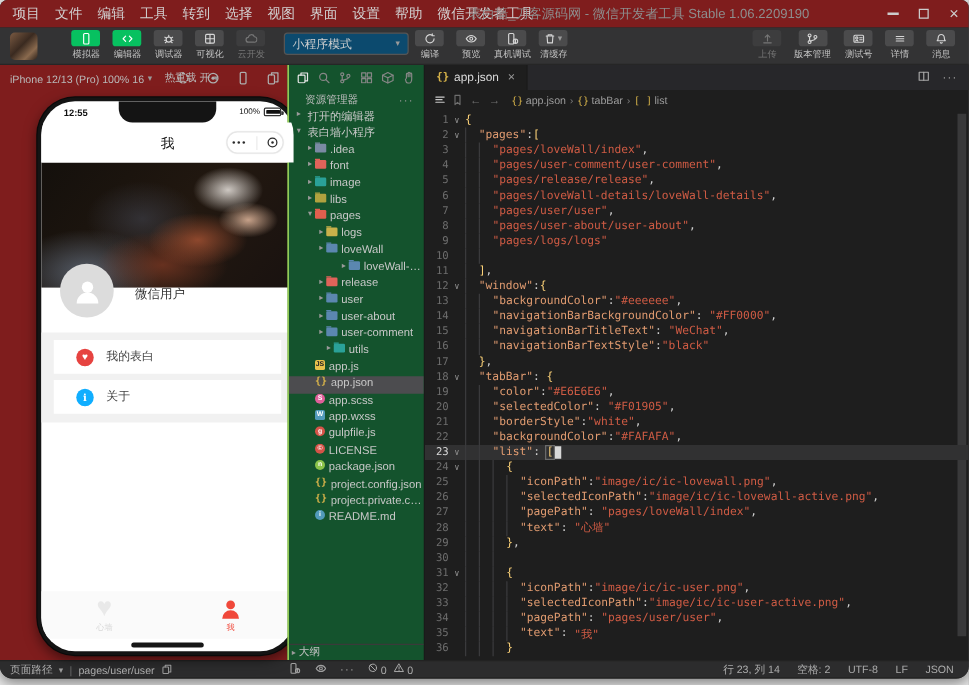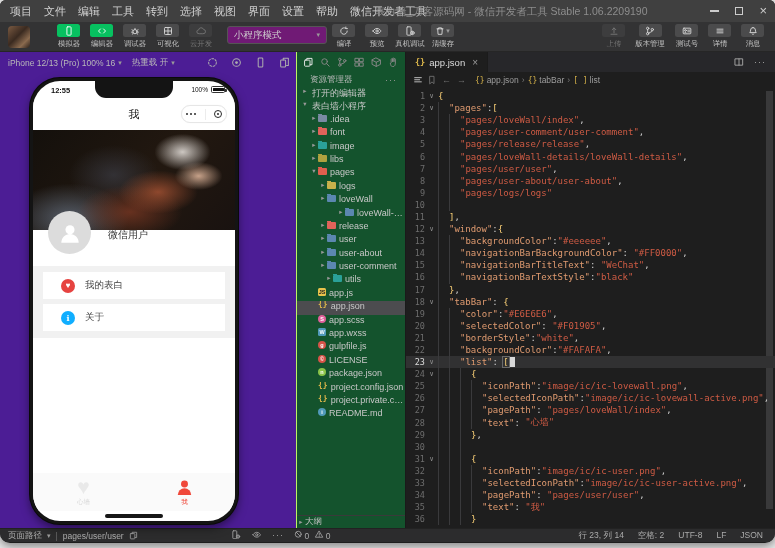--- a/index.html
+++ b/index.html
@@ -1,52 +1,52 @@
 <!DOCTYPE html>
 <html><head>
 <meta charset="utf-8">
 <style>
   *{margin:0;padding:0;box-sizing:border-box}
   html,body{width:775px;height:548px;overflow:hidden;background:#e9e9e9;
     font-family:"Liberation Sans",sans-serif;-webkit-font-smoothing:antialiased}
   .window{position:absolute;top:0;left:0;width:775px;height:543px;background:#1e1e1e;
     border-radius:6px 6px 10px 10px;overflow:hidden;box-shadow:0 3px 10px rgba(0,0,0,.45)}
   
-  .titlebar{position:relative;height:22px;background:#404040;display:flex;align-items:flex-end}
+  .titlebar{position:relative;height:22px;background:#7f1d1d;display:flex;align-items:flex-end}
   .menus{display:flex;padding-left:4px}
   .menu-item{padding:0 6px;font-size:11px;color:#d2d2d2;line-height:22px;white-space:nowrap}
   .win-title{position:absolute;left:375px;top:0;line-height:22px;font-size:10.5px;color:#8d8d8d;white-space:nowrap}
   .win-controls{position:absolute;right:8px;top:0;height:22px;display:flex;align-items:center;gap:16px;color:#cccccc}
   .wc-min{width:9px;height:1.5px;background:#ccc}
   .wc-max{width:8px;height:8px;border:1.2px solid #ccc}
   .wc-close{font-size:13px;line-height:10px}
   
   .toolbar{position:relative;height:30px;background:#333334;border-bottom:1px solid #262626;display:flex;align-items:flex-start}
   .avatar{position:absolute;left:8px;top:4px;width:22px;height:22px;border-radius:4px;
     background:linear-gradient(135deg,#7a5a42 0%,#3a2a20 45%,#8a6a4e 75%,#2c211a 100%)}
   .tb-group{display:flex;margin-top:2px}
   .tb-left{margin-left:52px}
   .tbtn{width:33px;display:flex;flex-direction:column;align-items:center}
   .tbtn .ic{width:23px;height:13px;border-radius:2.5px;background:#4b4b4c;color:#d6d6d6;
     display:flex;align-items:center;justify-content:center}
   .tbtn.green .ic{background:#07c160;color:#fff}
   .tbtn.dim .ic{background:#3d3d3e;color:#767676}
   .tbtn .lb{font-size:8px;color:#c2c2c2;margin-top:1px;white-space:nowrap;transform:scale(.92)}
   .tbtn.dim .lb{color:#767676}
-  .dd{height:18px;margin-top:4px;background:#701a75;border:1px solid #555;border-radius:3px;
+  .dd{height:18px;margin-top:4px;background:#0c4a6e;border:1px solid #555;border-radius:3px;
     display:flex;align-items:center;justify-content:space-between;padding:0 6px;font-size:9.5px;color:#cfcfcf}
   .dd.mode{width:100px;margin-left:10px}
   .dd.compile{width:96px;margin-left:12px;margin-right:6px}
   .caret{font-size:7px;color:#9a9a9a}
   .tb-right{position:absolute;right:6px;top:0;display:flex;margin-top:2px}
   .tbtn.wide{width:40px}
   
   .main{display:flex;height:476px}
   
-  .sim-panel{width:296px;background:#4c1d95;position:relative;flex:none}
+  .sim-panel{width:230px;background:#7f1d1d;position:relative;flex:none}
   .sim-toolbar{height:22px;display:flex;align-items:center;padding:0 8px;font-size:8.5px;color:#b9b9b9}
   .sim-dd{display:flex;align-items:center;gap:3px;white-space:nowrap}
   .sim-icons{position:absolute;right:6px;top:5px;display:flex;gap:13px;color:#aeaeae}
   .phone{position:absolute;left:30px;top:26px;width:208px;height:446px;background:#141414;
     border-radius:30px;padding:3px;box-shadow:0 0 0 1px #0a0a0a,0 4px 10px rgba(0,0,0,.5)}
   .screen{position:relative;width:202px;height:440px;background:#fff;border-radius:27px;overflow:hidden}
   .notch{position:absolute;top:0;left:50%;transform:translateX(-50%);width:78px;height:17px;
     background:#141414;border-radius:0 0 11px 11px;z-index:5}
   .p-status{position:absolute;top:5px;left:0;right:0;height:12px;font-size:7.5px;color:#111;z-index:6}
   .p-time{position:absolute;left:18px;font-weight:bold}

